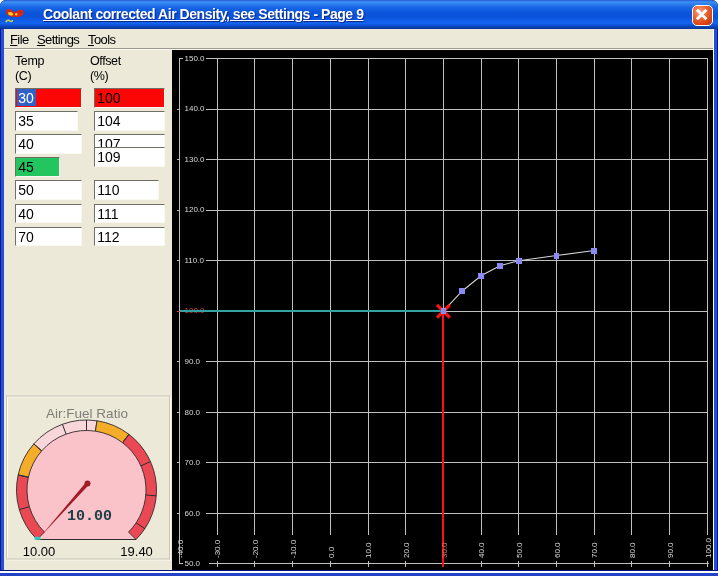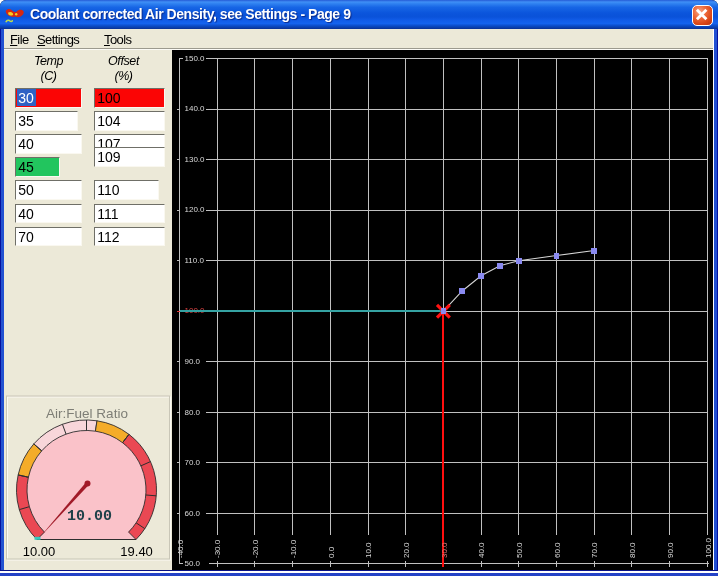--- a/index.html
+++ b/index.html
@@ -1,29 +1,29 @@
 <!DOCTYPE html>
 <html><head><meta charset="utf-8"><style>
 * { margin:0; padding:0; box-sizing:border-box; }
 body { width:718px; height:576px; background:#fff; overflow:hidden;
        font-family:"Liberation Sans", sans-serif; position:relative; }
 #win { position:absolute; inset:0; border-radius:6px 6px 0 0; overflow:hidden; background:#000; }
 #title { position:absolute; left:0; top:0; width:718px; height:29px;
   background:linear-gradient(180deg,#255BD6 0%,#4090F6 7%,#3385F2 11%,#1766E5 25%,#0B55DC 45%,#0A52D9 58%,#115CE8 70%,#1463EE 81%,#0B4CC8 89%,#0A3FAC 95%,#092F92 100%); }
-#title .txt { position:absolute; left:30px; top:6px; color:#fff; font-weight:bold;
-  font-size:14px; letter-spacing:-0.45px; text-shadow:1px 1px 1px #0A2A8A; white-space:nowrap; }
+#title .txt { position:absolute; left:43px; top:6px; color:#fff; font-weight:bold;
+  font-size:14px; letter-spacing:-0.45px; text-shadow:1px 1px 1px #0A2A8A; white-space:nowrap;text-decoration:underline; }
 #close { position:absolute; left:692px; top:5px; width:20.5px; height:20.5px; border-radius:5px;
   border:1.6px solid #fff; background:radial-gradient(circle at 35% 30%,#F8A888 0%,#EE6B3C 35%,#D94414 70%,#B53410 100%); }
 #menu { position:absolute; left:4px; top:29px; width:710px; height:18.5px; background:#ECE9D8;
   font-size:13px; letter-spacing:-0.6px; color:#000; }
 #menu span { position:absolute; top:2.5px; }
 #mline1 { position:absolute; left:4px; top:47.5px; width:709px; height:1px; background:#9C9A8E; }
 #mline2 { position:absolute; left:4px; top:48.5px; width:709px; height:1.5px; background:#FCFBF6; }
 #panel { position:absolute; left:4px; top:50px; width:168.5px; height:520px; background:#ECE9D8; }
-.hdr { position:absolute; font-size:12.5px; letter-spacing:-0.4px; color:#000; text-align:center;font-style:italic; }
+.hdr { position:absolute; font-size:12.5px; letter-spacing:-0.4px; color:#000; text-align:left; }
 .cell { position:absolute; height:19.5px; font-size:14px; color:#000; line-height:18px;
   padding-left:2.2px; border:1px solid; border-color:#6F6F67 #FAF8F0 #FAF8F0 #6F6F67; }
 #bleft { position:absolute; left:0; top:29px; width:4px; height:547px;
   background:linear-gradient(90deg,#05129E 0%,#05129E 22%,#2553CE 30%,#2051D4 100%); }
 #bright { position:absolute; left:712.5px; top:29px; width:5.5px; height:547px; }
 #bbot { position:absolute; left:0; top:570px; width:718px; height:6px; }
 </style></head>
 <body>
 <div id="win">
   <div id="panel"></div>
@@ -133,21 +133,21 @@
       <path d="M1.2,13.6 C2.2,11.9 4.0,11.9 5.0,13.0 C5.8,13.8 6.8,13.6 7.2,12.8" stroke="#BCDC50" stroke-width="1.7" fill="none" stroke-linecap="round"></path>
     </svg>
     <div class="txt">Coolant corrected Air Density, see Settings - Page 9</div>
     <div id="close"><svg width="18" height="18" viewBox="0 0 18 18" style="margin:-0.4px 0 0 -0.4px">
           <path d="M3.9,3.7 L13.4,13.2 M13.4,3.7 L3.9,13.2" stroke="#fff" stroke-width="2.9" stroke-linecap="butt"></path>
         </svg></div>
   </div>
   <div id="menu">
     <span style="left:6px"><u>F</u>ile</span>
     <span style="left:33px"><u>S</u>ettings</span>
-    <span style="left:100px"><u>T</u>ools</span>
+    <span style="left:84px"><u>T</u>ools</span>
   </div>
   <div id="mline1"></div>
     <div id="mline2"></div>
   <div class="hdr" style="left:15px;top:54px;width:67px">Temp</div>
   <div class="hdr" style="left:15px;top:68.5px;width:67px">(C)</div>
   <div class="hdr" style="left:90px;top:54px;width:67px">Offset</div>
   <div class="hdr" style="left:90px;top:68.5px;width:67px">(%)</div>
   <div class="cell" style="left:15px;top:88.0px;width:67px;background:#FB0505"><span style="background:#2F62C4;color:#fff;padding:1px 2px 0 1px;margin-left:-1px">30</span></div>
 <div class="cell" style="left:94px;top:88.0px;width:71px;background:#FB0505">100</div>
 <div class="cell" style="left:15px;top:111.1px;width:63px;background:#FFFFFF">35</div>

